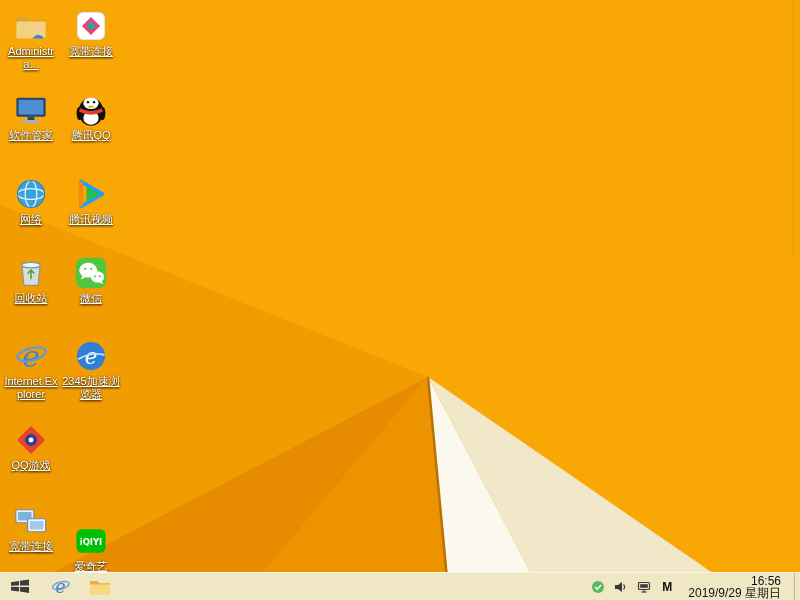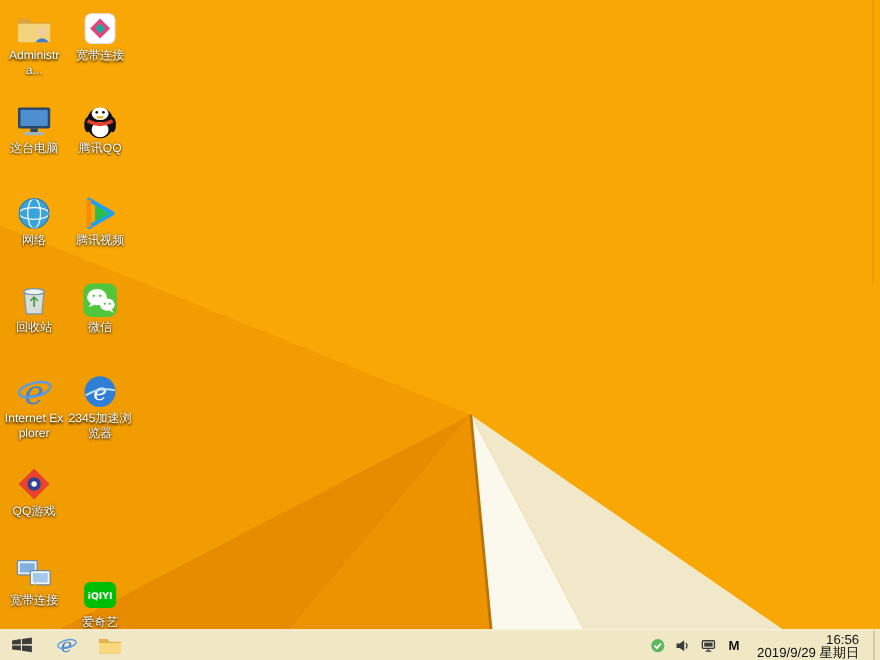--- a/index.html
+++ b/index.html
@@ -7,21 +7,21 @@
   .stage{position:relative;width:800px;height:600px;overflow:hidden;
          font-family:"Liberation Sans","DejaVu Sans",sans-serif;}
   .wallpaper{position:absolute;inset:0;}
   
   .dicon{position:absolute;width:58px;text-align:center;cursor:default;}
   .c1{left:2px}.c2{left:62px}
   .art{width:36px;height:36px;margin:0 auto;}
   .art svg{width:100%;height:100%;display:block;}
   .lbl{margin-top:1px;font-size:11px;line-height:12.5px;color:#fff;
        text-shadow:0 1px 2px rgba(0,0,0,.85),0 0 2px rgba(0,0,0,.5);
-       word-break:break-all;}
+       word-break:break-all;text-decoration:underline;}
   
   .taskbar{position:absolute;left:0;right:0;bottom:0;height:28px;
            background:#F0E8C5;border-top:1px solid rgba(255,255,255,.5);
            display:flex;align-items:center;box-sizing:border-box;}
   .tb-btn{width:40px;height:27px;display:flex;align-items:center;justify-content:center;}
   .tb-spacer{flex:1}
   .tray{display:flex;align-items:center;gap:7px;height:100%;}
   .tray-ic{width:16px;height:16px;display:flex;align-items:center;justify-content:center;}
   .ime{font-weight:bold;font-size:12px;color:#111;padding:0 3px;}
   .clock{font-size:12px;line-height:12px;color:#111;text-align:right;padding:0 6px;}
@@ -57,21 +57,21 @@
 
   <div class="dicon c1" style="top:92px">
     <div class="art">
       <svg viewBox="0 0 32 32">
           <rect x="3" y="5" width="26" height="17" rx="1.5" fill="#27476B"></rect>
           <rect x="5" y="7" width="22" height="13" fill="#4D8FD1"></rect>
           <rect x="13" y="22" width="6" height="3" fill="#27476B"></rect>
           <rect x="8" y="25" width="16" height="2.5" rx="1" fill="#9DB6CE"></rect>
         </svg>
     </div>
-    <div class="lbl">这台电脑</div>
+    <div class="lbl">软件管家</div>
   </div>
 
   <div class="dicon c1" style="top:176px">
     <div class="art">
       <svg viewBox="0 0 32 32">
           <circle cx="16" cy="16" r="12" fill="#39A3DB"></circle>
           <ellipse cx="16" cy="16" rx="5.2" ry="12" fill="none" stroke="#fff" stroke-width="1.1" opacity=".9"></ellipse>
           <ellipse cx="16" cy="16" rx="12" ry="4.8" fill="none" stroke="#fff" stroke-width="1.1" opacity=".9"></ellipse>
           <circle cx="16" cy="16" r="12" fill="none" stroke="#2A7FB0"></circle>
         </svg>

